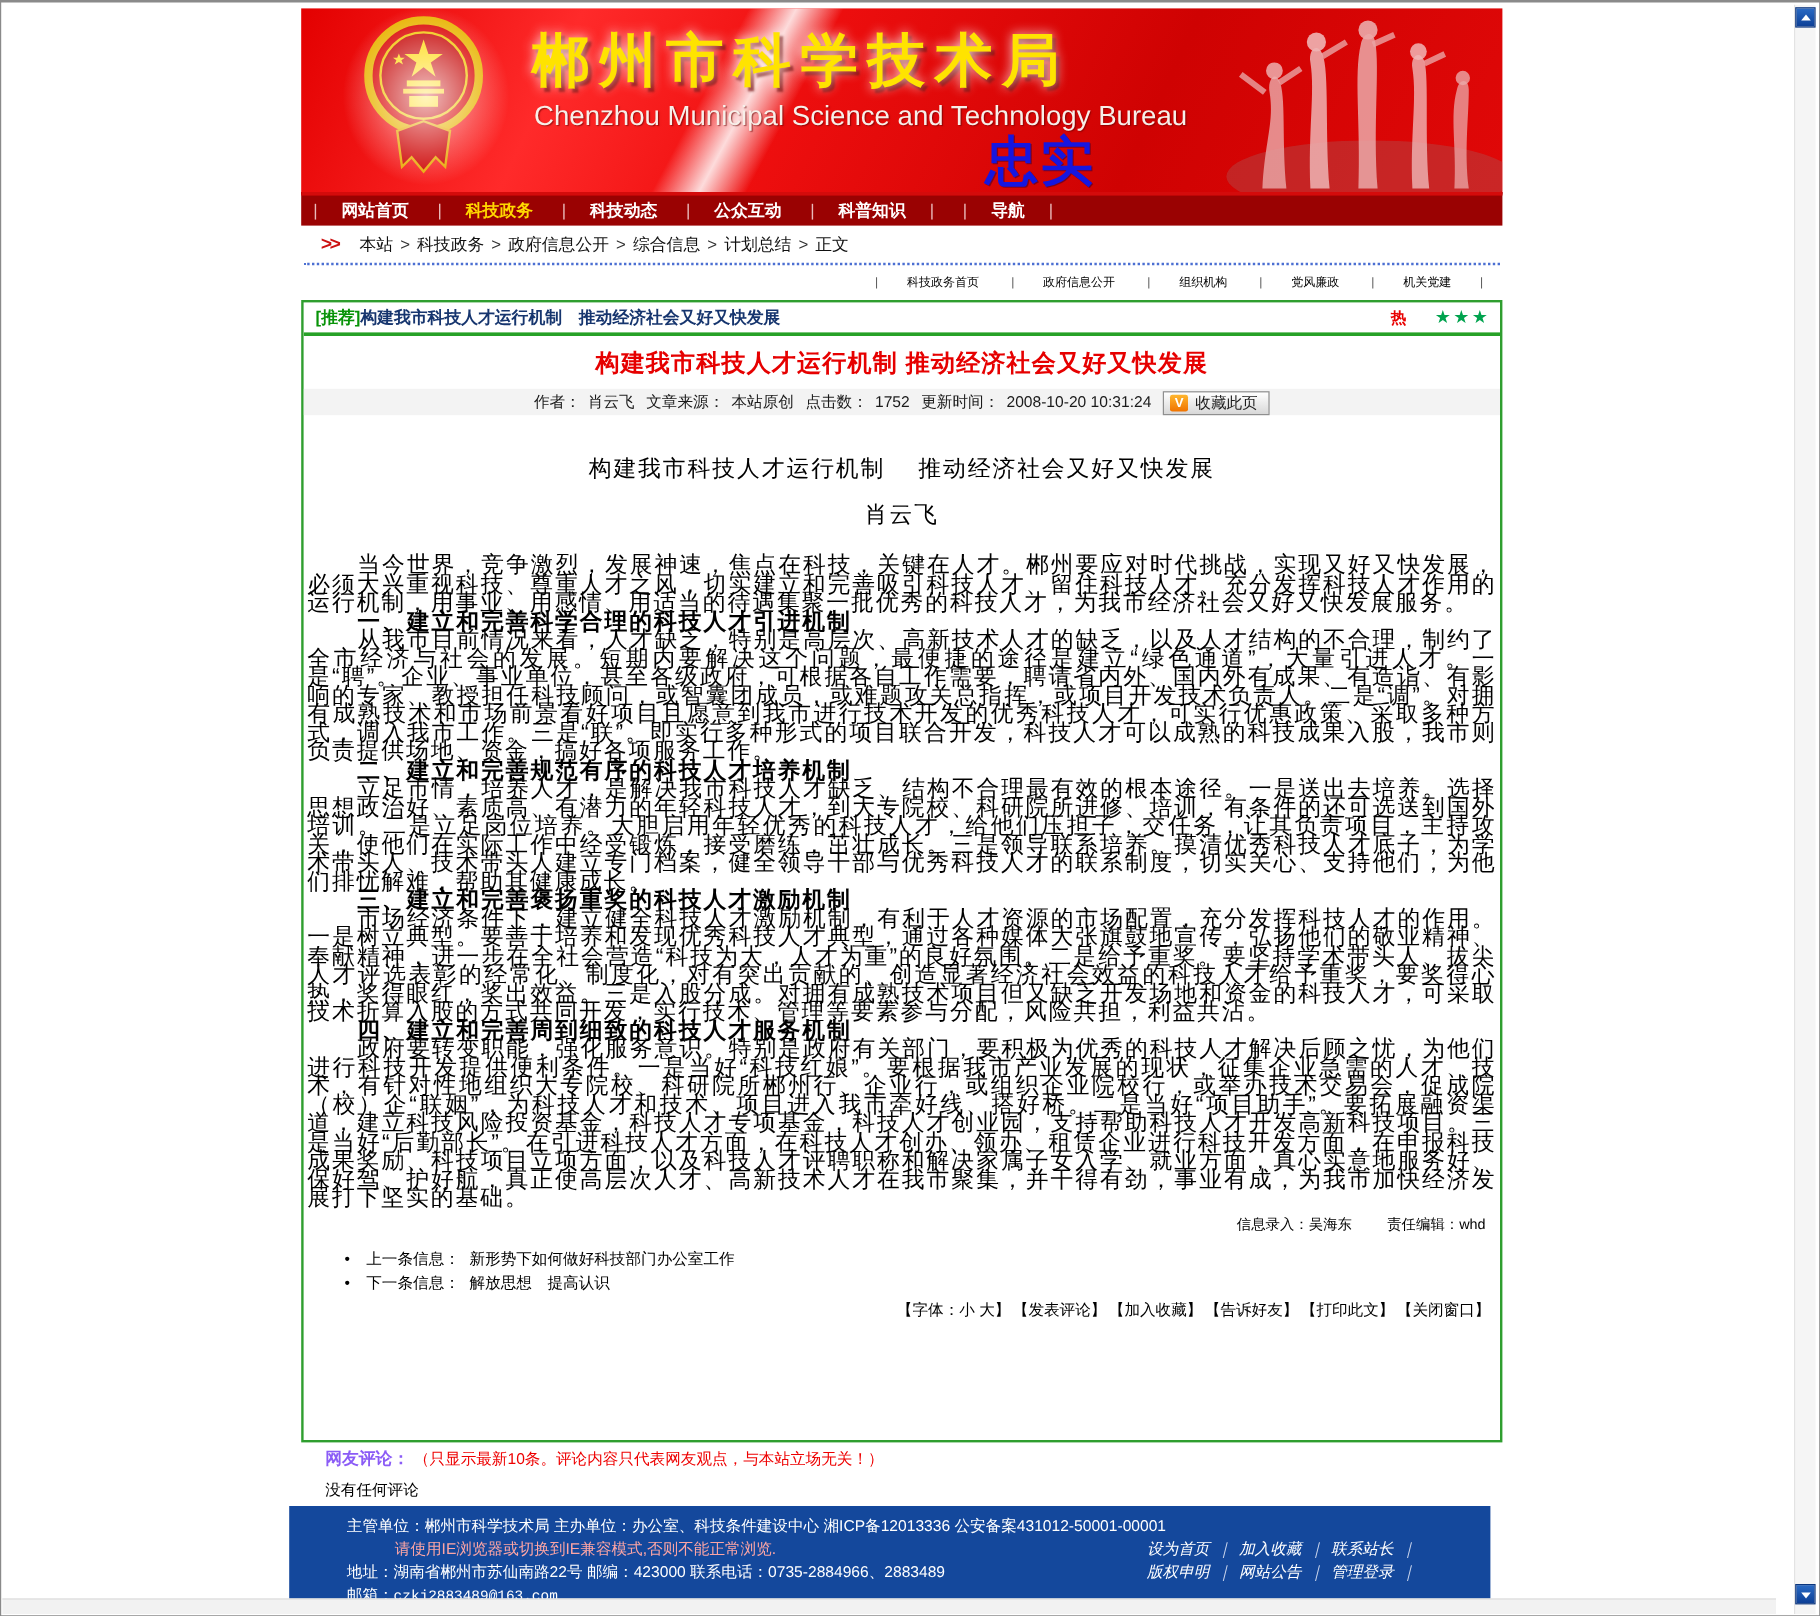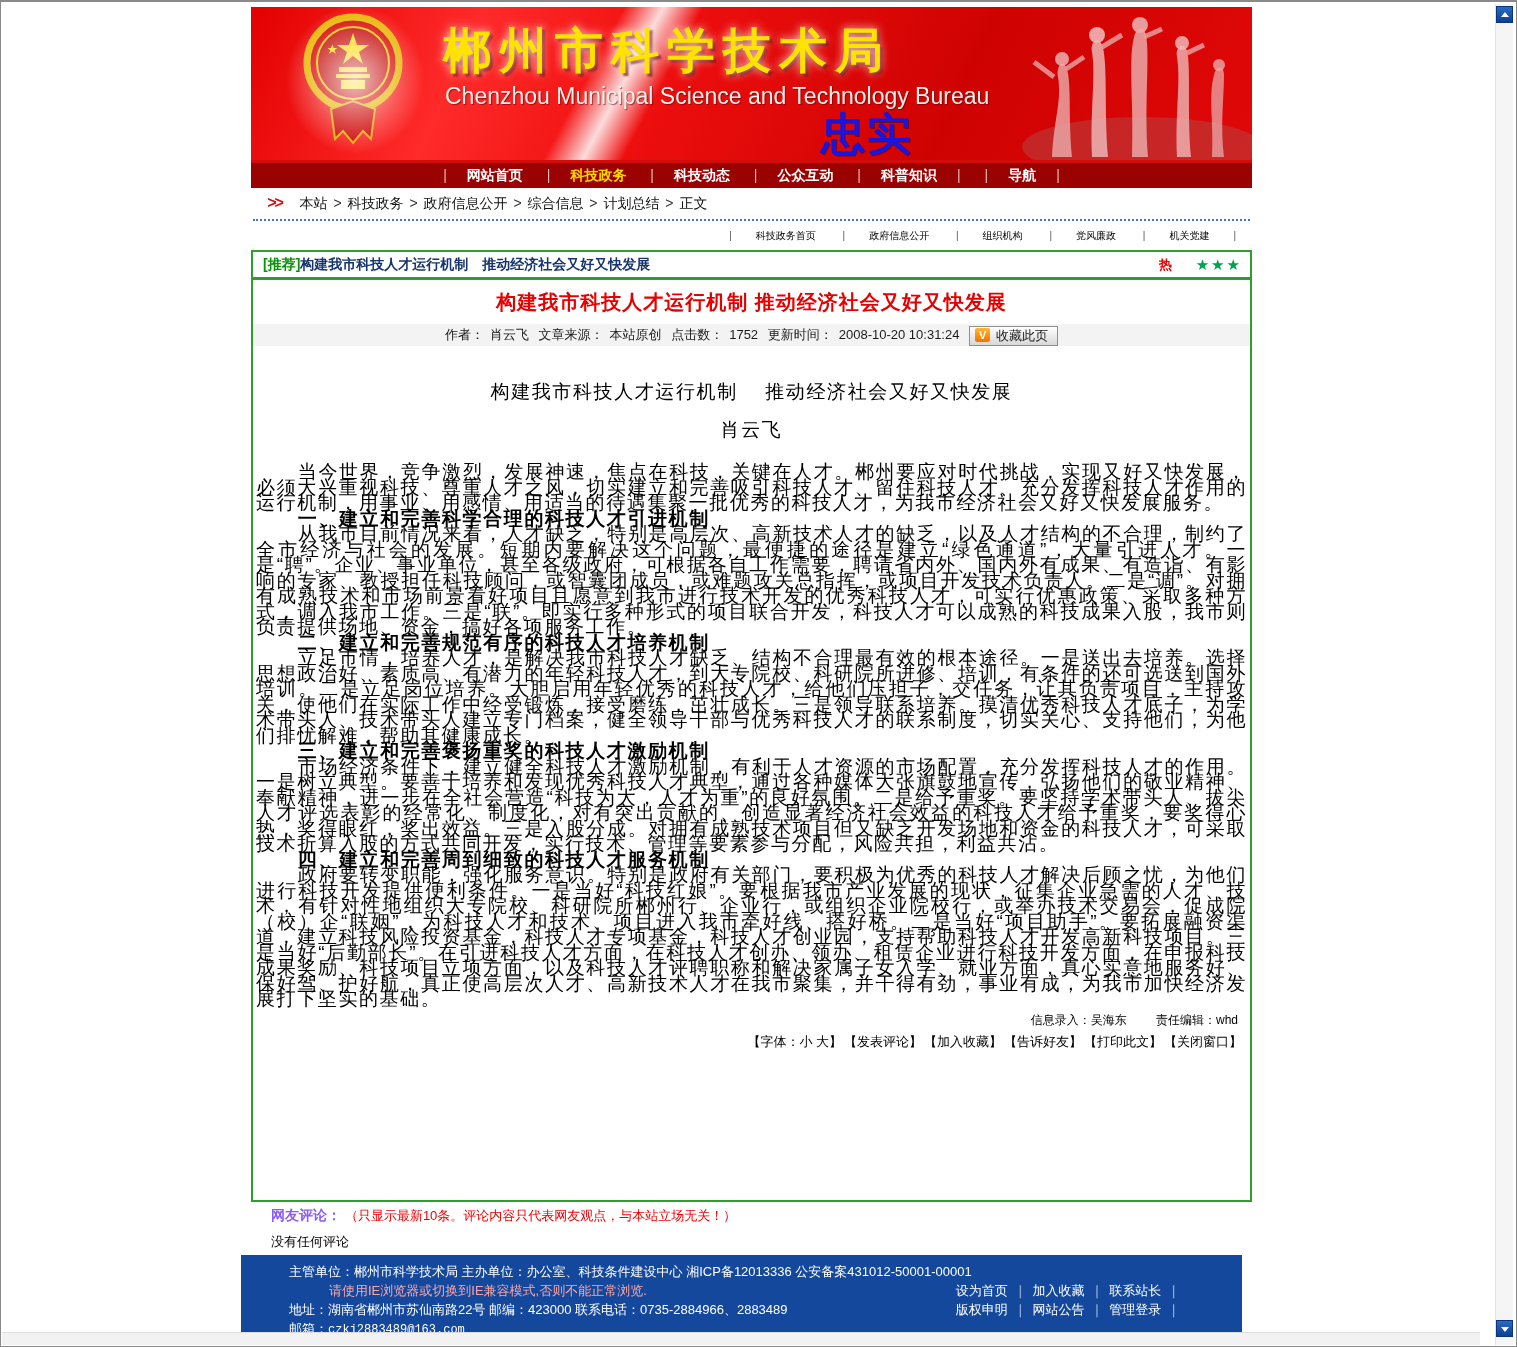--- a/index.html
+++ b/index.html
@@ -22,21 +22,21 @@
             color:#ffe300; letter-spacing:8px; white-space:nowrap;
             text-shadow:0 0 10px rgba(255,255,255,.9), 3px 3px 2px rgba(110,0,0,.75); }
   .site-sub { position:absolute; left:194px; top:76px; font-size:23px; color:#f7efe9; white-space:nowrap;
             text-shadow:1px 1px 1px rgba(100,0,0,.6); }
   .site-slogan { position:absolute; left:570px; top:98px; font-size:44px; font-weight:bold; color:#1616e0;
             letter-spacing:2px; text-shadow:1px 1px 0 rgba(0,0,60,.4); }
   .sculpt { position:absolute; right:0; top:0; width:260px; height:153px; opacity:.85; }
 
   
   .mainnav { left:250px; top:158px; width:1001px; height:28px; background:#9a0202;
-             border-top:3px solid #d40b0b; box-sizing:border-box; text-align:center;
+             border-top:3px solid #d40b0b; box-sizing:border-box; 
              color:#ffffff; font-size:14px; font-weight:bold; line-height:25px; white-space:nowrap; }
   .mainnav .nav-item { display:inline-block; padding:0 10px; color:#fff; cursor:pointer; }
   .mainnav .nav-item.active { color:#ffd800; }
   .mainnav .nav-item::before { content:"|"; color:#e9baba; font-weight:normal; padding-right:20px; }
   .mainnav .nav-end::after { content:"|"; color:#e9baba; font-weight:normal; padding-left:20px; }
 
   
   .crumbrow { left:250px; top:186px; width:1001px; height:30px; line-height:30px; font-size:14px; color:#111; }
   .crumb-ico { color:#cc1111; font-weight:bold; font-size:16px; letter-spacing:-2px; padding:0 14px 0 16px; font-style:italic; }
   .crumb { color:#111; cursor:pointer; }
@@ -91,21 +91,21 @@
   .cmt-title { color:#8b5cf6; font-weight:bold; }
   .cmt-note { color:#ee0000; font-size:13px; }
   .cmt-empty { left:270px; top:1231px; font-size:13px; color:#000; }
 
   
   .footer { left:240px; top:1253px; width:1001px; height:78px; background:#14489c; color:#fff;
             font-size:13px; box-sizing:border-box; padding:7px 0 0 48px; }
   .footer .fl { line-height:19px; white-space:nowrap; }
   .f-green { color:#fca5a5;margin-left:40px; }
   .f-mono { font-family:"Liberation Mono","DejaVu Sans Mono",monospace; font-size:12px; }
-  .f-links { position:absolute; right:56px; top:26px; text-align:right; line-height:19px; white-space:nowrap; }
+  .f-links { position:absolute; right:56px; top:26px; text-align:right; line-height:19px; white-space:nowrap;font-style:italic; }
   .f-link { cursor:pointer; }
   .f-link::after { content:"｜"; padding:0 6px; color:#cfd9ef; }
 
   
   .vtrack { right:3px; top:2px; width:17px; height:1341px; background:#f5f5f5; border-left:1px solid #e3e3e3; }
   .vbtn-scroll { position:absolute; left:0; width:17px; height:17px;
            background:linear-gradient(#2a6ac4,#0c3f96); border:1px solid #0a357e; box-sizing:border-box; cursor:pointer; }
   .vbtn-up { top:2px; } .vbtn-down { bottom:8px; }
   .tri-up { width:0; height:0; margin:5px auto 0; border-left:4px solid transparent; border-right:4px solid transparent;
             border-bottom:5px solid #fff; }
@@ -209,20 +209,28 @@
       <p class="para">市场经济条件下，建立健全科技人才激励机制，有利于人才资源的市场配置，充分发挥科技人才的作用。一是树立典型。要善于培养和发现优秀科技人才典型，通过各种媒体大张旗鼓地宣传，弘扬他们的敬业精神、奉献精神，进一步在全社会营造“科技为大，人才为重”的良好氛围。二是给予重奖。要坚持学术带头人、拔尖人才评选表彰的经常化、制度化，对有突出贡献的、创造显著经济社会效益的科技人才给予重奖，要奖得心热，奖得眼红，奖出效益。三是入股分成。对拥有成熟技术项目但又缺乏开发场地和资金的科技人才，可采取技术折算入股的方式共同开发，实行技术、管理等要素参与分配，风险共担，利益共沾。</p>
       <p class="sect">四、建立和完善周到细致的科技人才服务机制</p>
       <p class="para">政府要转变职能，强化服务意识。特别是政府有关部门，要积极为优秀的科技人才解决后顾之忧，为他们进行科技开发提供便利条件。一是当好“科技红娘”。要根据我市产业发展的现状，征集企业急需的人才、技术，有针对性地组织大专院校、科研院所郴州行、企业行，或组织企业院校行，或举办技术交易会，促成院（校）企“联姻”，为科技人才和技术、项目进入我市牵好线、搭好桥。二是当好“项目助手”。要拓展融资渠道，建立科技风险投资基金，科技人才专项基金，科技人才创业园，支持帮助科技人才开发高新科技项目。三是当好“后勤部长”。在引进科技人才方面，在科技人才创办、领办、租赁企业进行科技开发方面，在申报科技成果奖励、科技项目立项方面，以及科技人才评聘职称和解决家属子女入学、就业方面，真心实意地服务好、保好驾、护好航，真正使高层次人才、高新技术人才在我市聚集，并干得有劲，事业有成，为我市加快经济发展打下坚实的基础。</p>
     </div>
 
     <div class="entry-row">
       <span>信息录入：吴海东</span>
       <span>责任编辑：whd</span>
     </div>
 
+    <div class="pnlist">
+      <div class="pn-item">
+        <span class="pn-label">上一条信息：</span><span class="pn-link">新形势下如何做好科技部门办公室工作</span>
+      </div>
+      <div class="pn-item">
+        <span class="pn-label">下一条信息：</span><span class="pn-link">解放思想　提高认识</span>
+      </div>
+    </div>
 
     <div class="toolrow">
       <span class="tool-link">【字体：小 大】</span><span class="tool-link">【发表评论】</span><span class="tool-link">【加入收藏】</span><span class="tool-link">【告诉好友】</span><span class="tool-link">【打印此文】</span><span class="tool-link">【关闭窗口】</span>
     </div>
   </div>
 
   <div class="abs cmt-head">
     <span class="cmt-title">网友评论：</span>
     <span class="cmt-note">（只显示最新10条。评论内容只代表网友观点，与本站立场无关！）</span>
   </div>

